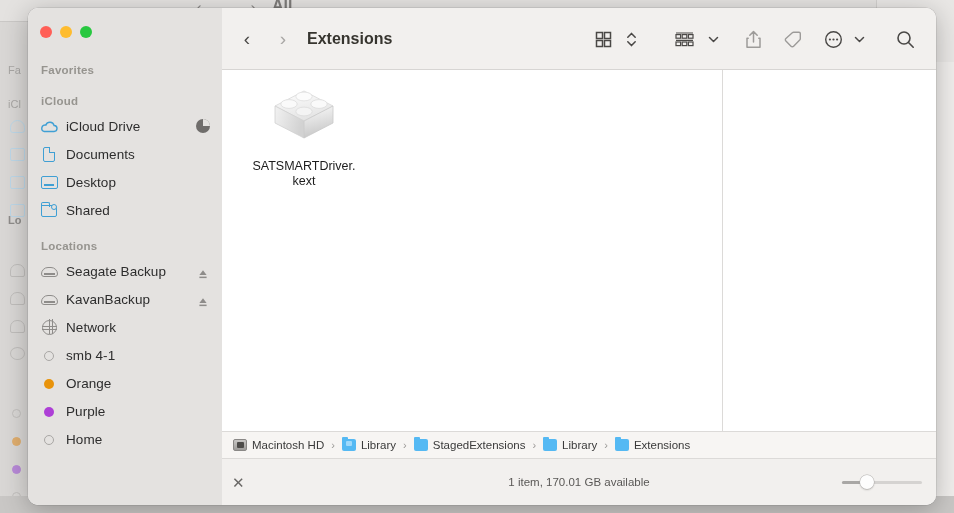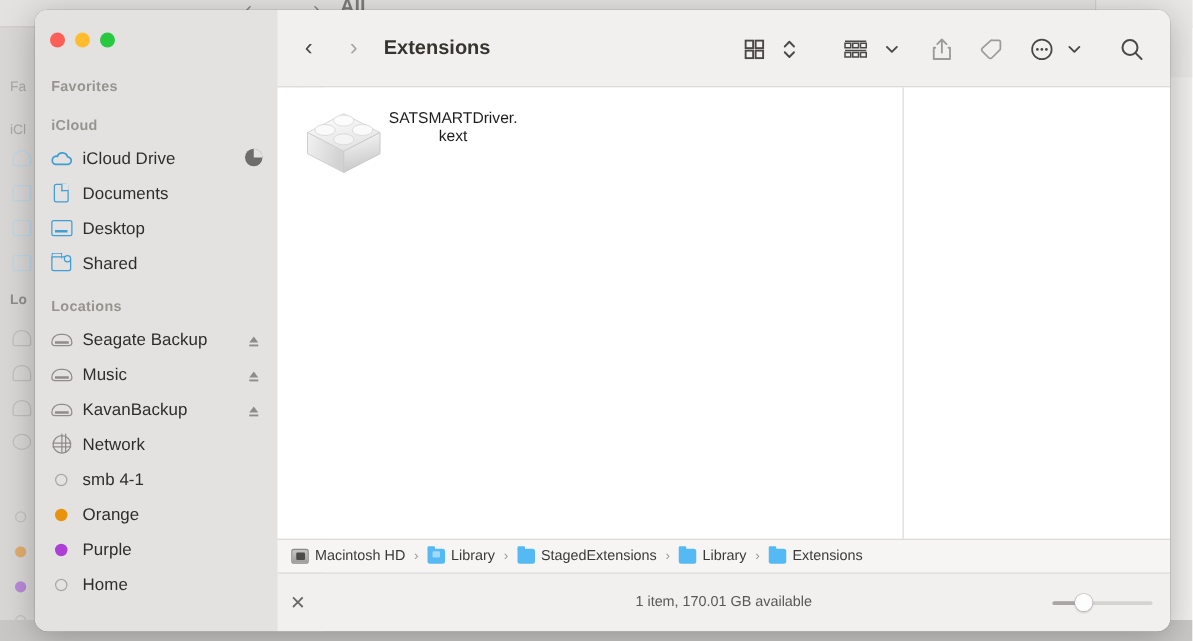--- a/index.html
+++ b/index.html
@@ -187,21 +187,21 @@
   
   .content {
     position:absolute; left:194px; top:62px; right:0; bottom:74px;
     background:#ffffff;
   }
   .col-divider {
     position:absolute; left:500px; top:0; bottom:0; width:1px; background:#dcdad8;
   }
   .file-item {
     position:absolute; left:17px; top:8px; width:130px;
-    display:flex; flex-direction:row; 
+    display:flex; flex-direction:column; align-items:center;
   }
   .kext-icon { width:72px; height:72px; position:relative; }
   .file-name {
     margin-top:9px; font-size:12.5px; color:#1d1d1d;
     text-align:center; line-height:15px; width:112px;
   }
 
   
   .pathbar {
     position:absolute; left:194px; right:0; bottom:47px; height:27px;
@@ -266,21 +266,21 @@
 <div id="root">
 
   <div class="bg-right-panel"></div>
   <div class="bg-window-left">
     <div class="bg-sb-item" style="top:64px;">Fa</div>
     <div class="bg-sb-icon" style="top:120px;border-radius:8px 8px 3px 3px;"></div>
     <div class="bg-sb-item" style="top:98px;">iCl</div>
     <div class="bg-sb-icon" style="top:148px;"></div>
     <div class="bg-sb-icon" style="top:176px;"></div>
     <div class="bg-sb-icon" style="top:204px;"></div>
-    <div class="bg-sb-item" style="top:214px;font-weight:700;color:#8e8c8a;margin-top:20px;">Lo</div>
+    <div class="bg-sb-item" style="top:214px;font-weight:700;color:#8e8c8a;">Lo</div>
     <div class="bg-sb-icon gray" style="top:264px;border-radius:7px 7px 2px 2px;"></div>
     <div class="bg-sb-icon gray" style="top:292px;border-radius:7px 7px 2px 2px;"></div>
     <div class="bg-sb-icon gray" style="top:320px;border-radius:7px 7px 2px 2px;"></div>
     <div class="bg-sb-icon gray" style="top:347px;border-radius:50%;"></div>
     <div class="bg-sb-item" style="top:358px;font-weight:700;color:#8e8c8a;margin-left:47px;">Ta</div>
     <div class="bg-sb-dot" style="top:409px;"></div>
     <div class="bg-sb-dot" style="top:437px;background:#e0ae6e;border-color:#e0ae6e;"></div>
     <div class="bg-sb-dot" style="top:465px;background:#b88ad8;border-color:#b88ad8;"></div>
     <div class="bg-sb-dot" style="top:492px;"></div>
   </div>
@@ -347,32 +347,20 @@
             </span>
           <span class="sb-label">Seagate Backup</span>
           <span class="eject">
             <svg viewBox="0 0 10 11" width="10" height="11">
                 <path d="M5 1.2 8.6 6H1.4z" fill="#8e8c8a"></path>
                 <rect x="1.4" y="7.6" width="7.2" height="1.5" fill="#8e8c8a"></rect>
               </svg>
           </span>
         </div>
 
-        <div class="sb-row">
-          <span class="sb-ico">
-              <span class="ic-drive"></span>
-            </span>
-          <span class="sb-label">Music</span>
-          <span class="eject">
-            <svg viewBox="0 0 10 11" width="10" height="11">
-                <path d="M5 1.2 8.6 6H1.4z" fill="#8e8c8a"></path>
-                <rect x="1.4" y="7.6" width="7.2" height="1.5" fill="#8e8c8a"></rect>
-              </svg>
-          </span>
-        </div>
 
         <div class="sb-row">
           <span class="sb-ico">
               <span class="ic-drive"></span>
             </span>
           <span class="sb-label">KavanBackup</span>
           <span class="eject">
             <svg viewBox="0 0 10 11" width="10" height="11">
                 <path d="M5 1.2 8.6 6H1.4z" fill="#8e8c8a"></path>
                 <rect x="1.4" y="7.6" width="7.2" height="1.5" fill="#8e8c8a"></rect>

